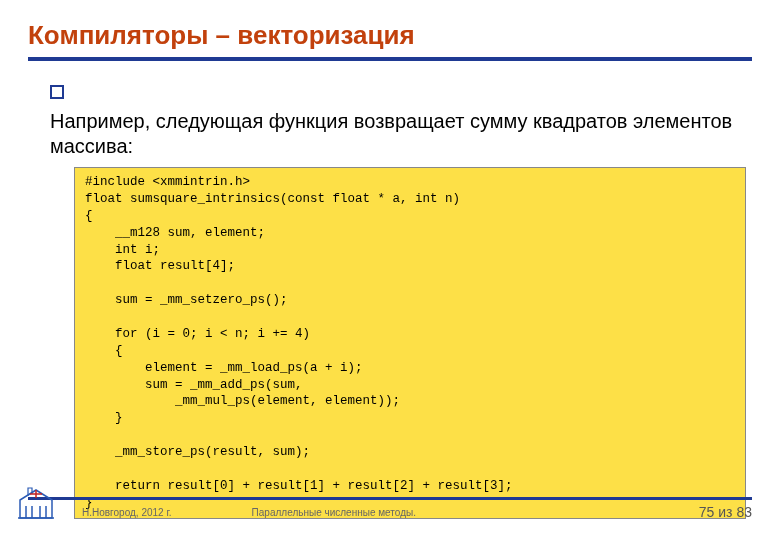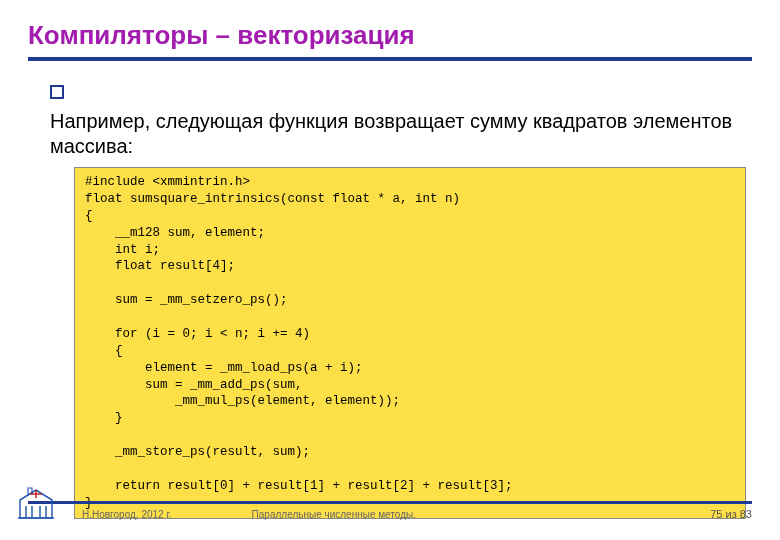--- a/index.html
+++ b/index.html
@@ -3,21 +3,21 @@
 <meta charset="utf-8">
 <style>
   * { box-sizing: border-box; margin: 0; padding: 0; }
   html, body { width: 780px; height: 540px; font-family: Arial, sans-serif; background: #fff; }
   .slide {
     width: 780px; height: 540px; background: #fff; position: relative;
     padding: 20px 28px 24px 28px;
   }
   .title-area { }
   .title {
-    font-size: 26px; font-weight: bold; color: #a21caf;
+    font-size: 26px; font-weight: bold; color: #c2410c;
     padding-bottom: 6px;
   }
   .title-underline {
     height: 4px; background: #1f3a93; width: 100%;
     margin-bottom: 18px;
   }
   .body-area { padding-left: 22px; padding-right: 6px; }
   .bullet-row { display: flex; align-items: flex-start; gap: 10px; margin-bottom: 8px; flex-direction: column; }
   .bullet-icon {
     width: 14px; height: 14px; min-width: 14px;
@@ -48,21 +48,21 @@
   .footer-row {
     display: flex; align-items: center; justify-content: space-between;
     font-size: 10px; color: #666;
   }
   .logo {
     width: 48px; height: 40px; position: absolute; left: -16px; bottom: -4px;
     display: flex; align-items: center; justify-content: center;
   }
   .logo svg { width: 48px; height: 40px; }
   .footer-texts { display: flex; gap: 80px; margin-left: 54px; }
-  .page-num { font-size: 11px; color: #555; }
+  .page-num { font-size: 14px; color: #555; }
 </style>
 </head>
 <body>
 
 <div class="slide">
 
   <div class="title-area">
     <div class="title">Компиляторы – векторизация</div>
     <div class="title-underline"></div>
   </div>

